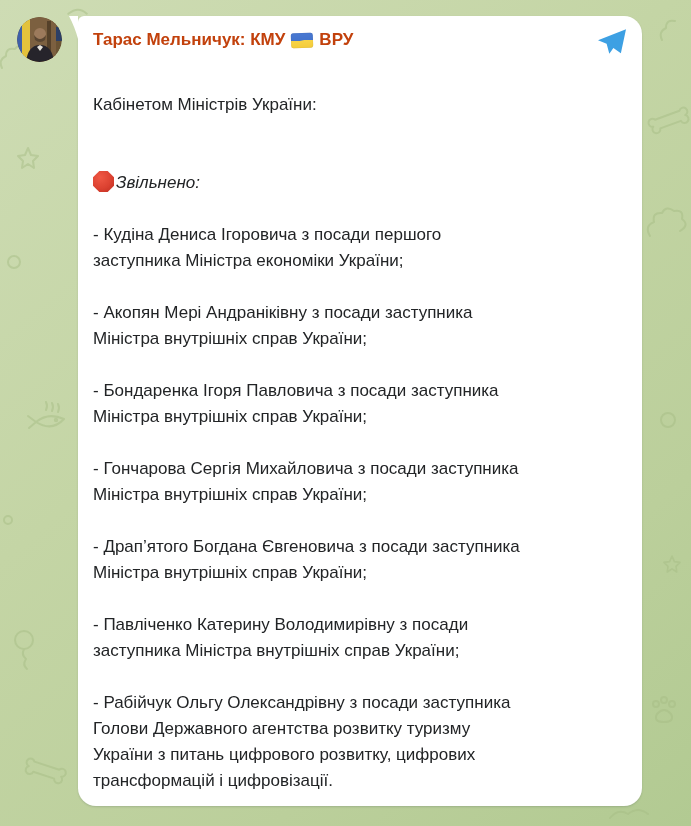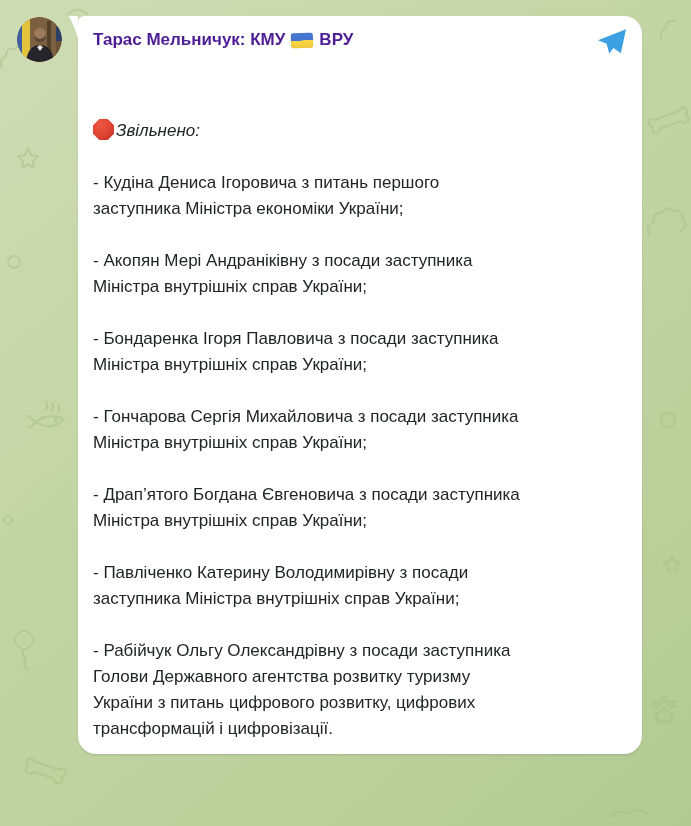--- a/index.html
+++ b/index.html
@@ -28,21 +28,21 @@
     box-shadow:0 1px 2px rgba(16,35,47,.15);
     padding:12px 16px 12px 15px;box-sizing:border-box;
   }
   .bubble-tail{position:absolute;left:-9px;top:0;width:9px;height:23px;overflow:hidden;}
   .bubble-tail svg{display:block;}
 
   .header-row{
     display:flex;justify-content:space-between;align-items:flex-start;height:30px;
   }
   .channel-name{
-    color:#4c1d95;font-size:17px;font-weight:700;line-height:24px;
+    color:#c2410c;font-size:17px;font-weight:700;line-height:24px;
     display:flex;align-items:center;cursor:pointer;white-space:nowrap;
   }
   .plane{width:32px;height:28px;display:inline-block;margin-right:-2px;cursor:pointer;}
 
   
   .flag{
     display:inline-block;width:22px;height:15px;border-radius:2.5px;
     background:linear-gradient(178deg,#4a79d2 0%,#4373cd 49%,#f8d446 51%,#f3cb3a 100%);
     box-shadow:inset 0 0 1px rgba(0,0,0,.25);
     vertical-align:-2px;transform:rotate(-2deg);
@@ -148,27 +148,28 @@
       </div>
       <span class="plane">
         <svg width="32" height="28" viewBox="0 0 26 24">
           <path d="M25 1 L1 10.6 l7.4 2.8 L10.7 22 l3.5 -4.9 L20.6 21.6 Z" fill="#3da0e3"></path>
         </svg>
       </span>
     </div>
 
     <div class="msg">
       <div class="para">
+        <div>Кабінетом Міністрів України:</div>
       </div>
 
       <div class="section-line">
         <span class="stop-octagon"></span><span>Звільнено:</span>
       </div>
 
-      <p class="para">- Кудіна Дениса Ігоровича з питань першого
+      <p class="para">- Кудіна Дениса Ігоровича з посади першого
 заступника Міністра економіки України;</p>
       <p class="para">- Акопян Мері Андраніківну з посади заступника
 Міністра внутрішніх справ України;</p>
       <p class="para">- Бондаренка Ігоря Павловича з посади заступника
 Міністра внутрішніх справ України;</p>
       <p class="para">- Гончарова Сергія Михайловича з посади заступника
 Міністра внутрішніх справ України;</p>
       <p class="para">- Драп’ятого Богдана Євгеновича з посади заступника
 Міністра внутрішніх справ України;</p>
       <p class="para">- Павліченко Катерину Володимирівну з посади

